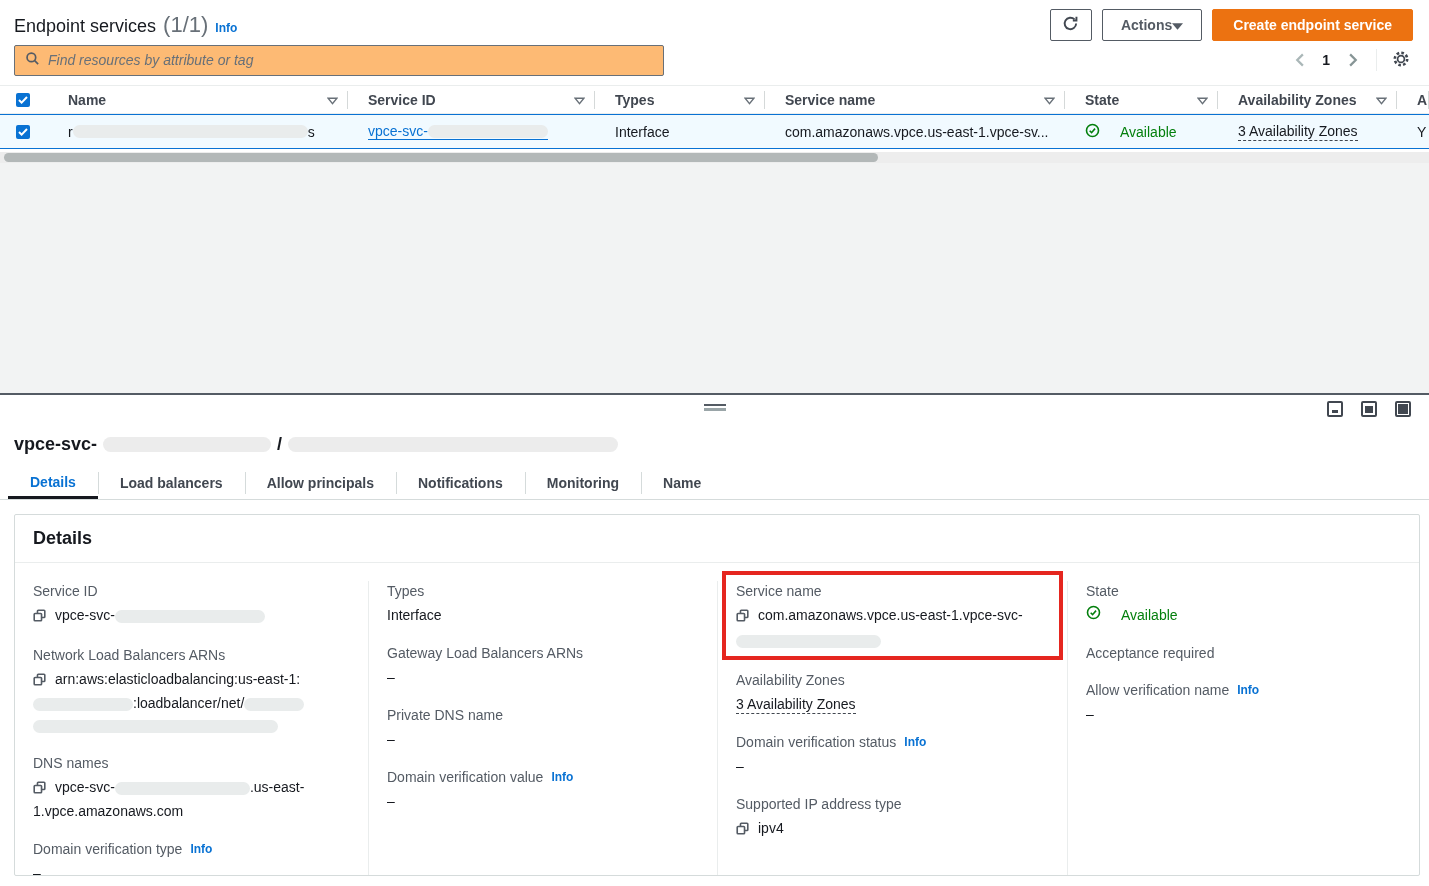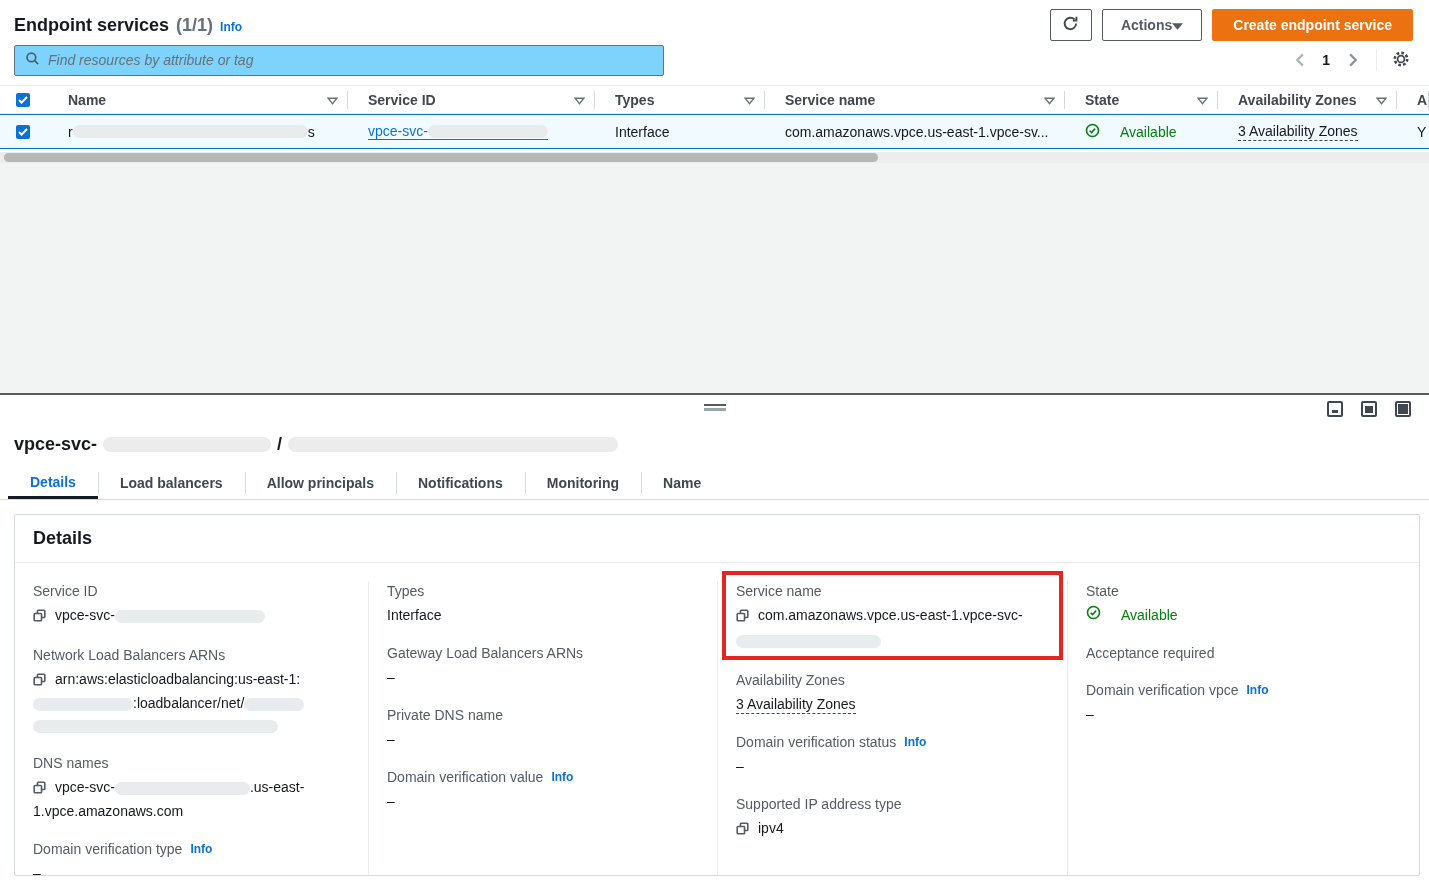--- a/index.html
+++ b/index.html
@@ -2,32 +2,32 @@
 <html><head>
 <meta charset="utf-8">
 <style>
   * { box-sizing: border-box; margin: 0; padding: 0; }
   html, body { width: 1429px; height: 886px; overflow: hidden; }
   body { font-family: "Liberation Sans", sans-serif; font-size: 14px; color: #16191f; background: #ffffff; }
 
   
   .header-row { height: 44px; display: flex; justify-content: space-between; align-items: center; padding: 6px 16px 0 14px; }
   .title-group { display: flex; align-items: baseline; gap: 7px; }
-  .page-title { font-size: 18px; font-weight: bold; color: #16191f; }
-  .page-count { font-size: 18px; font-weight: bold; color: #687078; }
+  .page-title { font-size: 18px; font-weight: normal; color: #16191f; }
+  .page-count { font-size: 22px; font-weight: normal; color: #687078; }
   .info-link { font-size: 12px; font-weight: bold; color: #0972d3; cursor: pointer; }
   .btn-group { display: flex; align-items: center; gap: 10px; }
   .btn { height: 32px; border: 1px solid #545b64; border-radius: 2px; background: #fff; display: flex; align-items: center; justify-content: center; font-weight: bold; color: #545b64; font-size: 14px; cursor: pointer; }
   .btn-icon { width: 42px; }
   .btn-actions { padding: 0 18px; }
   .btn-primary { background: #ec7211; border-color: #ec7211; color: #ffffff; padding: 0 20px; }
 
   
   .toolbar-row { height: 32px; display: flex; justify-content: space-between; align-items: center; padding: 0 16px 0 14px; }
-  .search-box { width: 650px; height: 31px; border: 1px solid #687078; border-radius: 2px; background: #7dd3fc; display: flex; align-items: center; padding: 0 10px; gap: 8px; }
+  .search-box { width: 650px; height: 31px; border: 1px solid #687078; border-radius: 2px; background: #fdba74; display: flex; align-items: center; padding: 0 10px; gap: 8px; }
   .search-box input { border: none; outline: none; flex: 1; font-size: 14px; font-style: italic; color: #16191f; font-family: "Liberation Sans", sans-serif; background: transparent; }
   .search-box input::placeholder { color: #687078; font-style: italic; }
   .pager { display: flex; align-items: center; gap: 12px; }
   .pager .chev { width: 22px; height: 22px; display: flex; align-items: center; justify-content: center; cursor: pointer; }
   .pager .pnum { font-weight: bold; font-size: 14px; color: #16191f; }
   .pager .vdiv { width: 1px; height: 22px; background: #eaeded; }
   .gear-btn { width: 24px; height: 24px; display: flex; align-items: center; justify-content: center; cursor: pointer; }
 
   
   .table-wrap { margin-top: 9px; }
@@ -445,21 +445,21 @@
             </span>
           </div>
         </div>
         <div class="field">
           <div class="flabel">
               <span>Acceptance required</span>
             </div>
         </div>
         <div class="field">
           <div class="flabel">
-              <span>Domain verification vpce</span>
+              <span>Allow verification name</span>
               <span class="info-link">Info</span>
             </div>
           <div class="fvalue"><span>–</span></div>
         </div>
       </div>
 
     </div>
   </div>
 </div>
 

